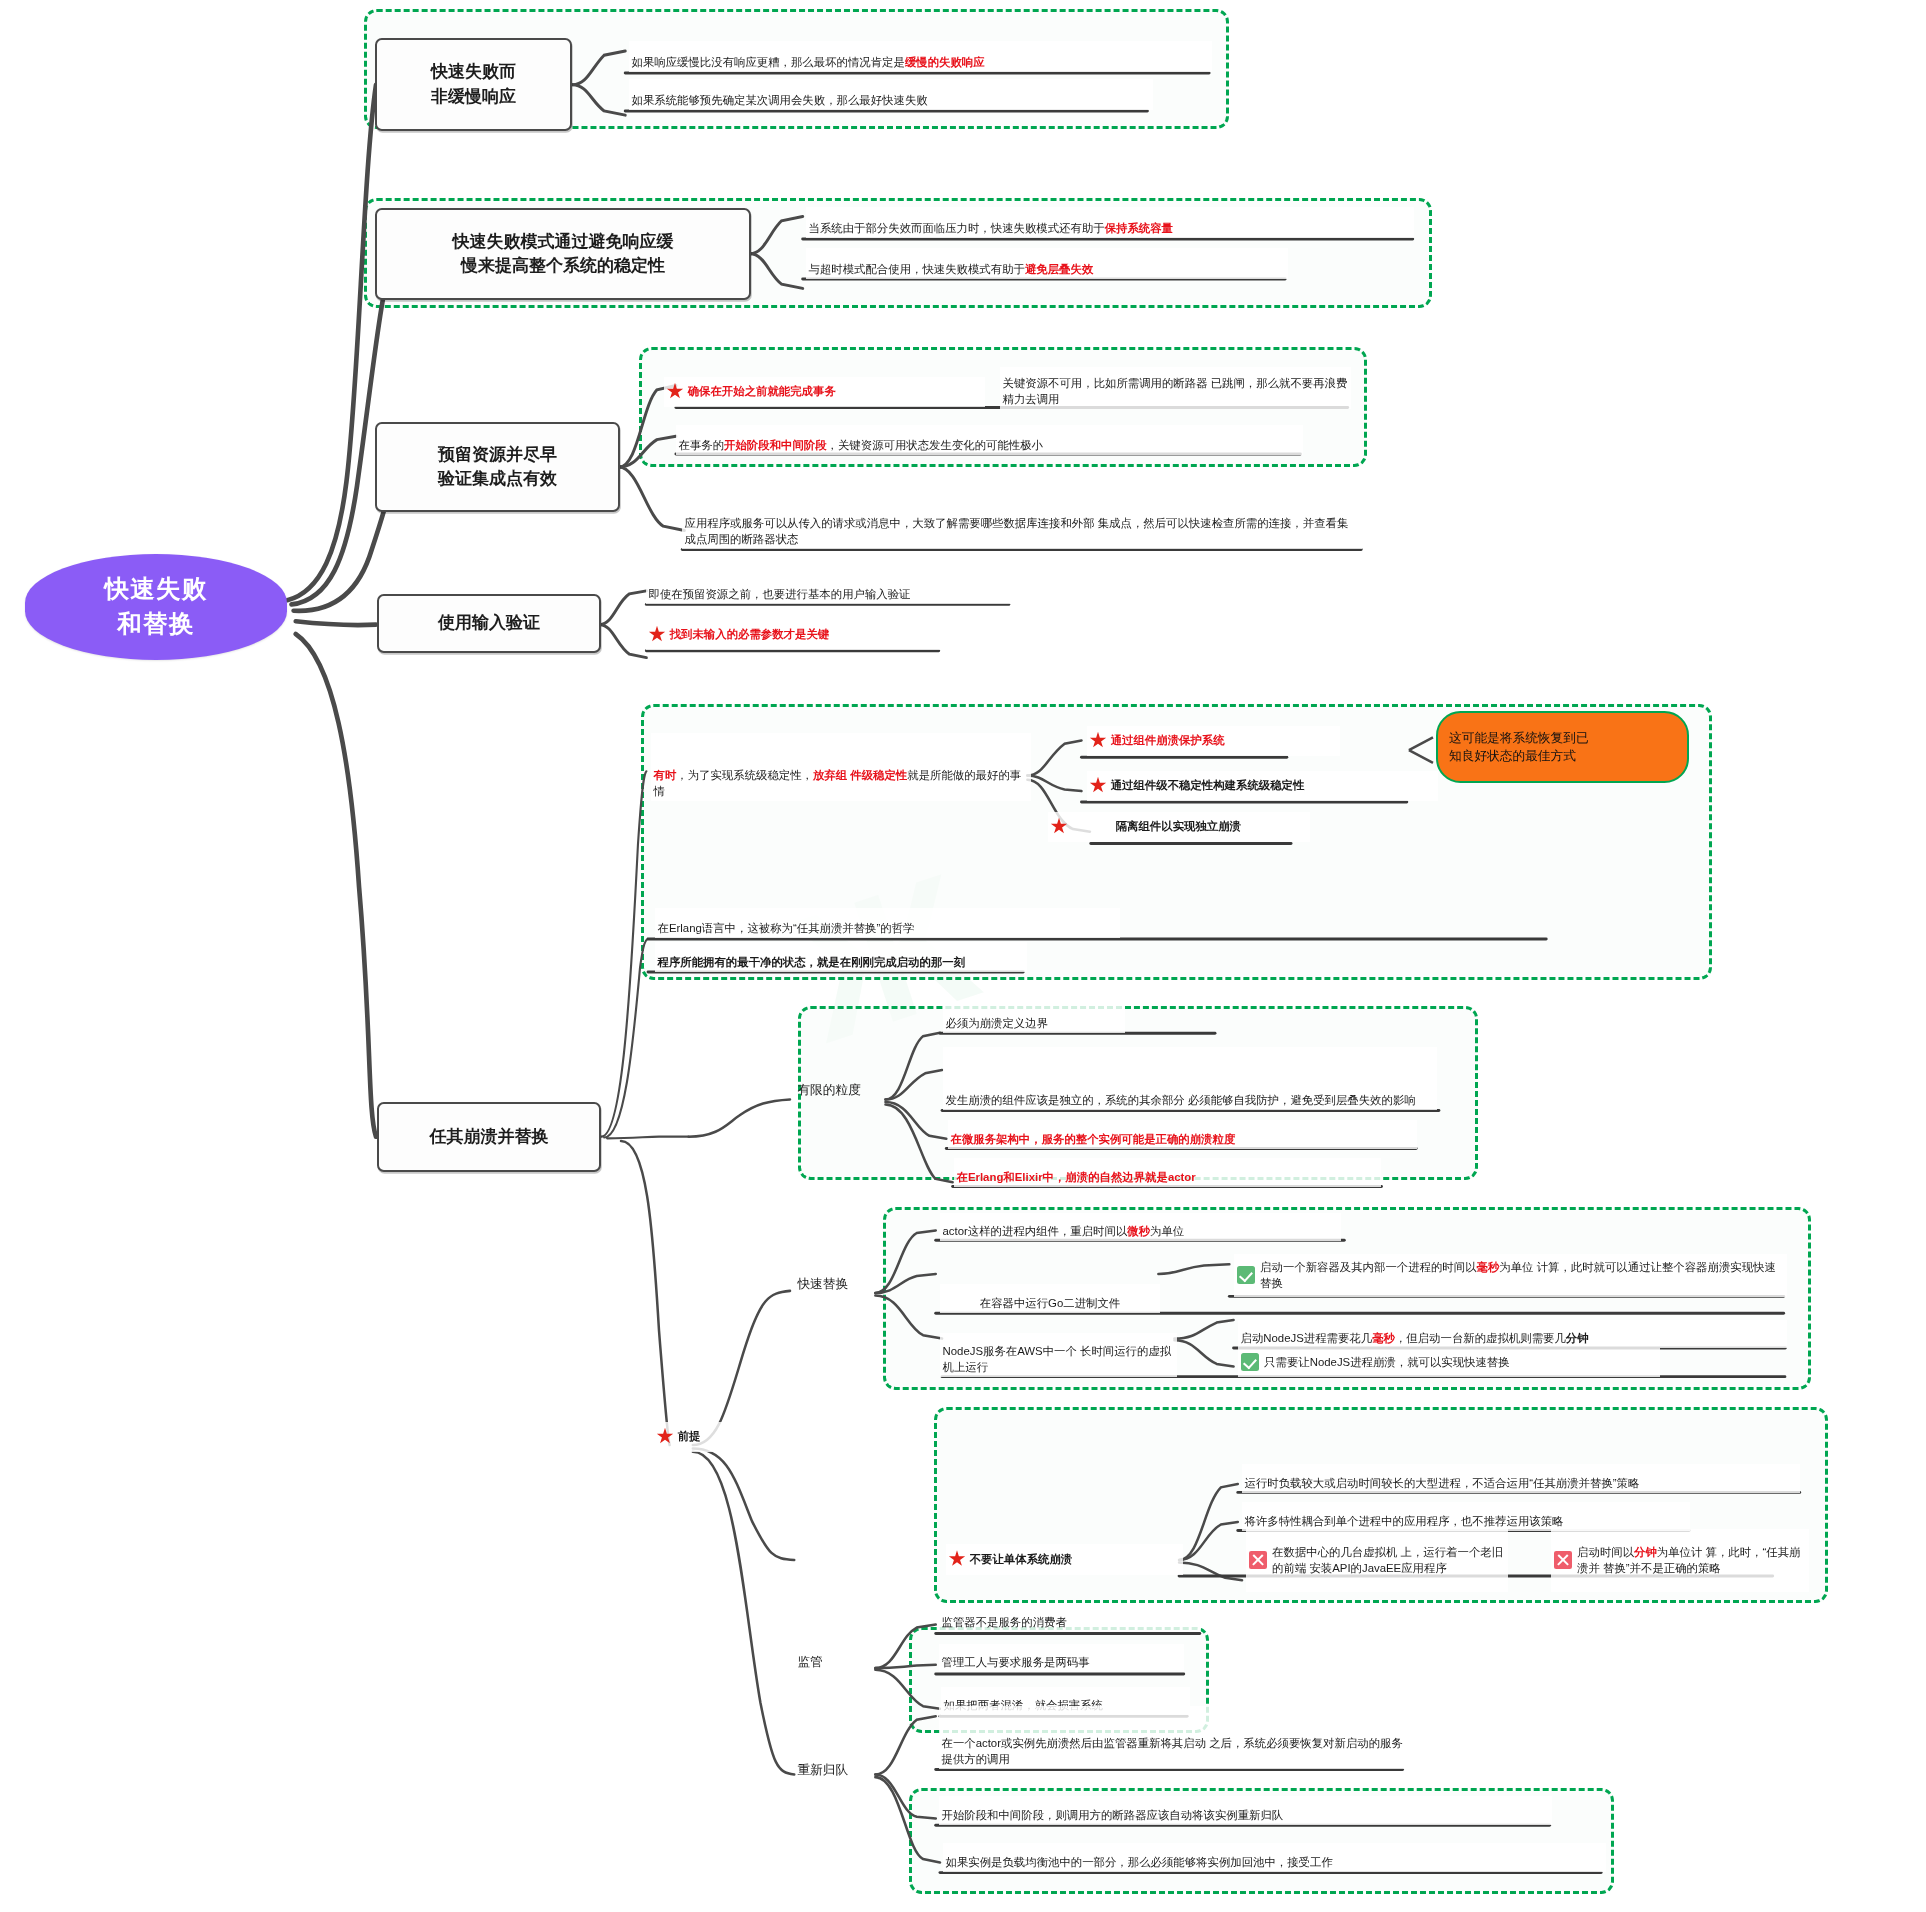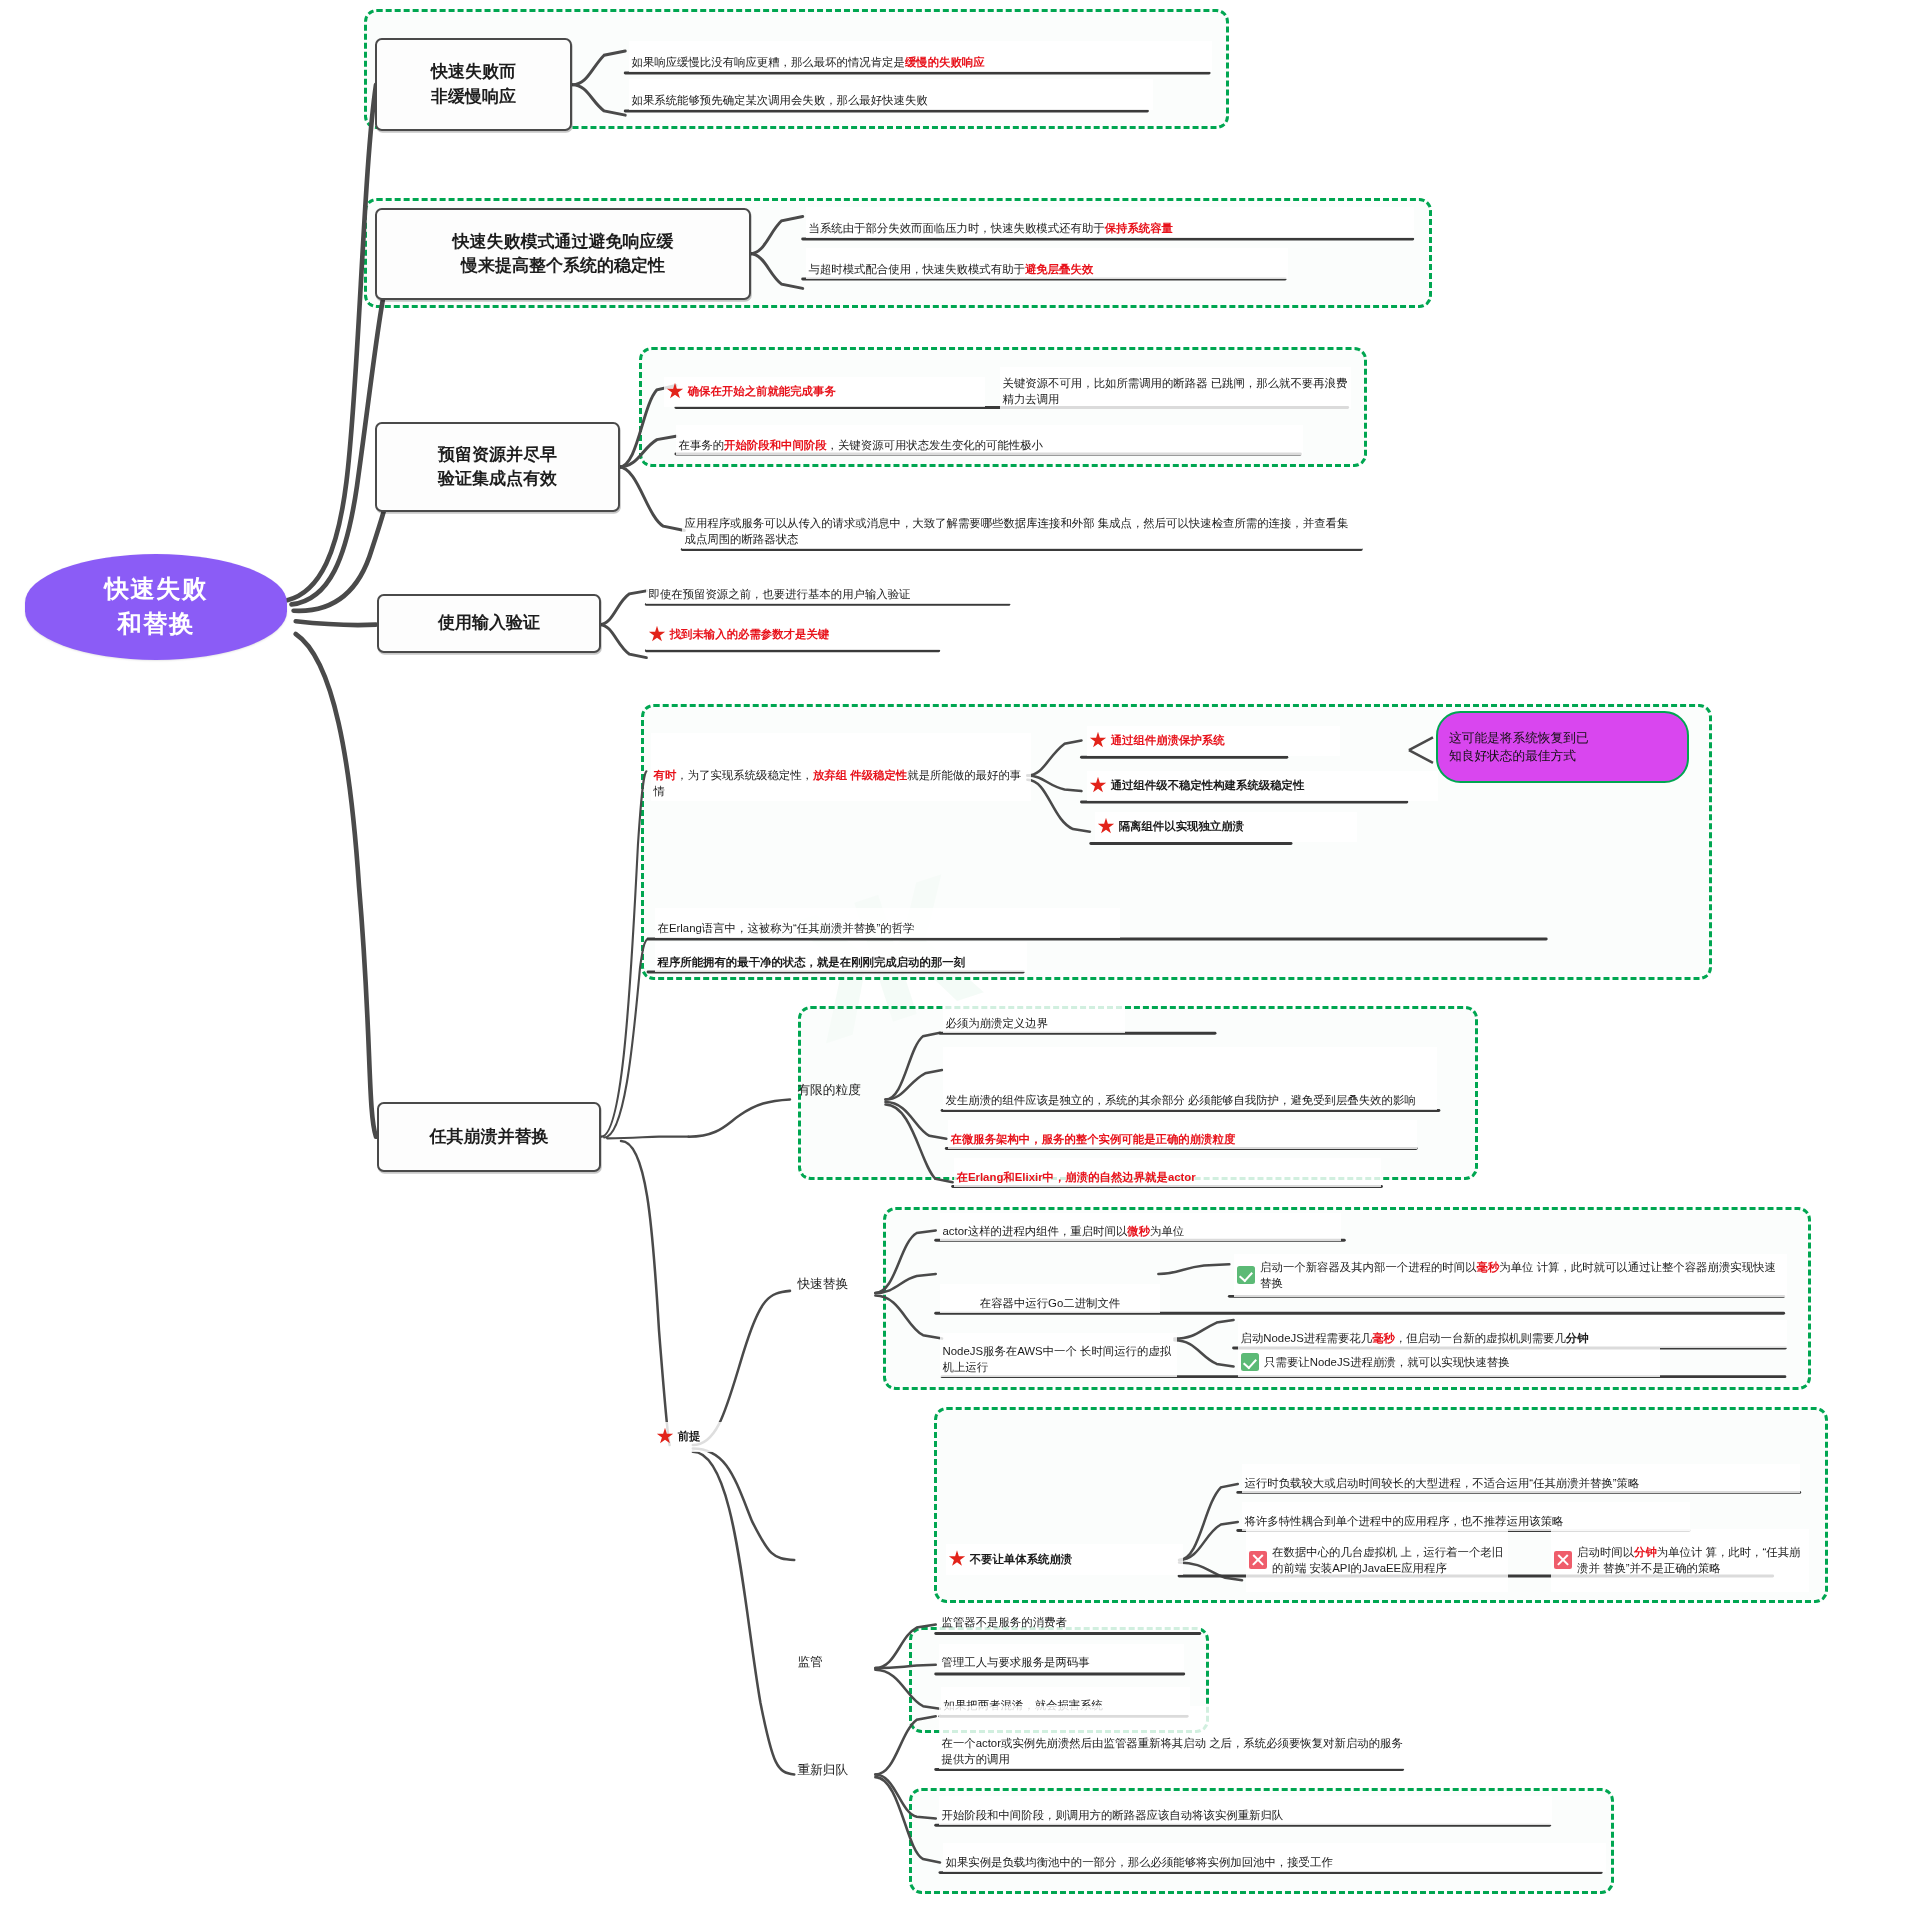--- a/index.html
+++ b/index.html
@@ -38,21 +38,21 @@
   .lbl{
     font-size:12.7px;color:#1a1a1a;padding:0.8px 3.4px 2.5px 3.4px;
     background:rgba(255,255,255,.0);display:flex;align-items:flex-end;
   }
   .bold{font-weight:bold;}
   .red{color:#e8121b;font-weight:bold;}
   .redtxt{color:#e8121b;font-weight:bold;}
 
   
   .greenbox{
-    border:2.5px solid #00A651;border-radius:24.5px;background:#d946ef;
+    border:2.5px solid #00A651;border-radius:24.5px;background:#f97316;
     display:flex;align-items:center;justify-content:flex-start;
     font-size:12.7px;color:#111;padding:6px 11px;line-height:1.45;
   }
 
   
   .group{
     position:absolute;border:3.8px dashed #00A651;border-radius:12.7px;
     background:rgba(248,252,250,.55);box-sizing:border-box;z-index:0;
   }
 
@@ -301,21 +301,21 @@
   </div>
 
   <div class="node leaf withicon" style="left:1087px;top:726px;width:253px;height:30px;">
     <span class="star"></span>
     <span class="ml redtxt">通过组件崩溃保护系统</span>
   </div>
   <div class="node leaf withicon" style="left:1087px;top:771px;width:351px;height:30px;">
     <span class="star"></span>
     <span class="ml bold">通过组件级不稳定性构建系统级稳定性</span>
   </div>
-  <div class="node leaf withicon" style="left:1095px;top:812px;width:262px;height:30px;">
+  <div class="node leaf withicon" style="left:1048px;top:812px;width:262px;height:30px;gap:44px;">
     <span class="star"></span>
     <span class="ml bold">隔离组件以实现独立崩溃</span>
   </div>
 
   <div class="node greenbox" style="left:1436px;top:711px;width:253px;height:72px;">
     <span class="txt">这可能是将系统恢复到已
 知良好状态的最佳方式</span>
   </div>
 
   <div class="node leaf" style="left:655px;top:908px;width:465px;height:30px;">

